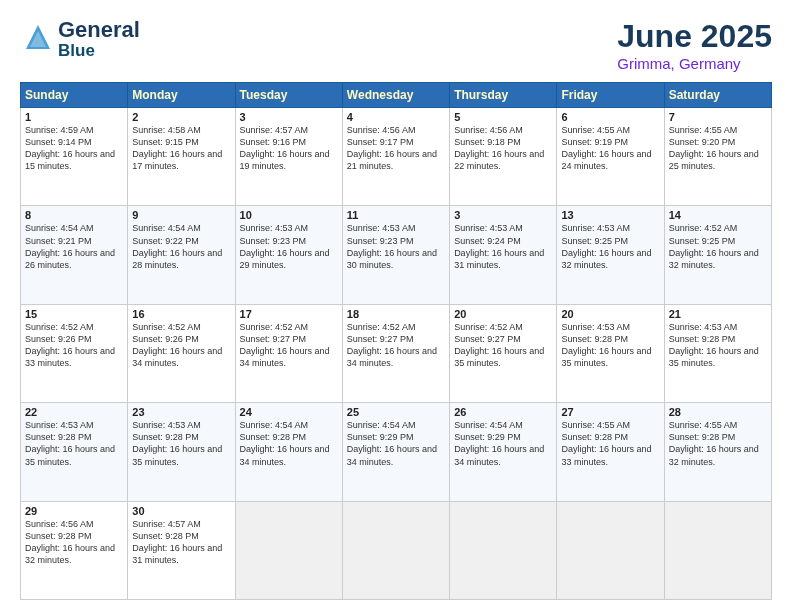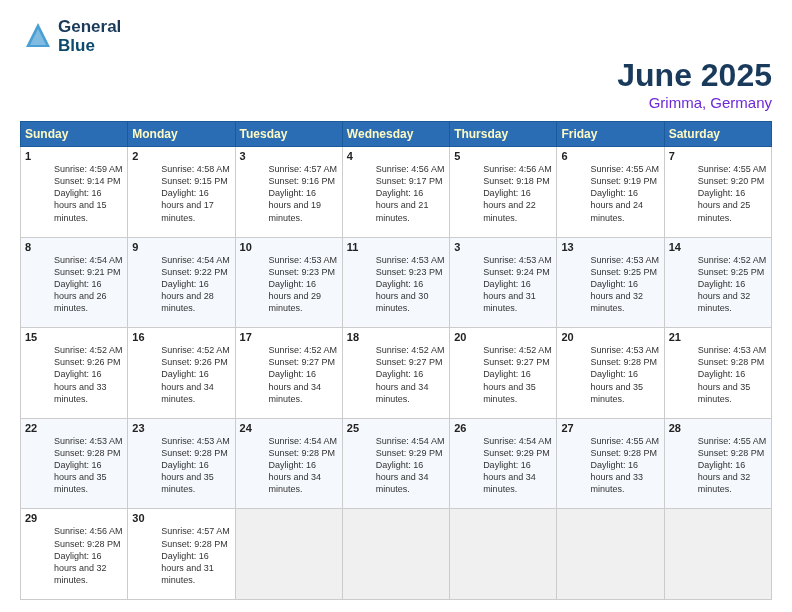--- a/index.html
+++ b/index.html
@@ -17,22 +17,20 @@
       display: flex;
       flex-direction: column;
     }
     .header {
       display: flex;
       justify-content: space-between;
       align-items: flex-start;
       margin-bottom: 10px;
     }
     .title-block {
-      text-align: right;
-      margin-top: 39px;
     }
     .title-block h1 {
       font-size: 32px;
       color: #1a3a5c;
       font-weight: bold;
     }
     .title-block h2 {
       font-size: 15px;
       color: #6d28d9;
       font-weight: normal;
@@ -70,21 +68,20 @@
     .day-num {
       font-size: 11px;
       font-weight: bold;
       display: block;
       margin-bottom: 1px;
     }
     .day-info {
       font-size: 9px;
       color: #333;
       line-height: 1.35;
-      margin-left: 29px;
     }
     .empty-cell {
       background: #f0f0f0 !important;
     }
     .logo-wrap {
       display: flex;
       align-items: center;
       gap: 0px;
     }
     .logo-icon {
@@ -92,21 +89,21 @@
       height: 36px;
       margin-right: 2px;
       flex-shrink: 0;
     }
     .logo-words {
       display: flex;
       flex-direction: column;
       line-height: 1.1;
     }
     .logo-general {
-      font-size: 17px;
+      font-size: 22px;
       font-weight: bold;
       color: #1a3a5c;
     }
     .logo-blue {
       font-size: 17px;
       font-weight: bold;
       color: #0c4a6e;
     }
   </style>
 </head>

